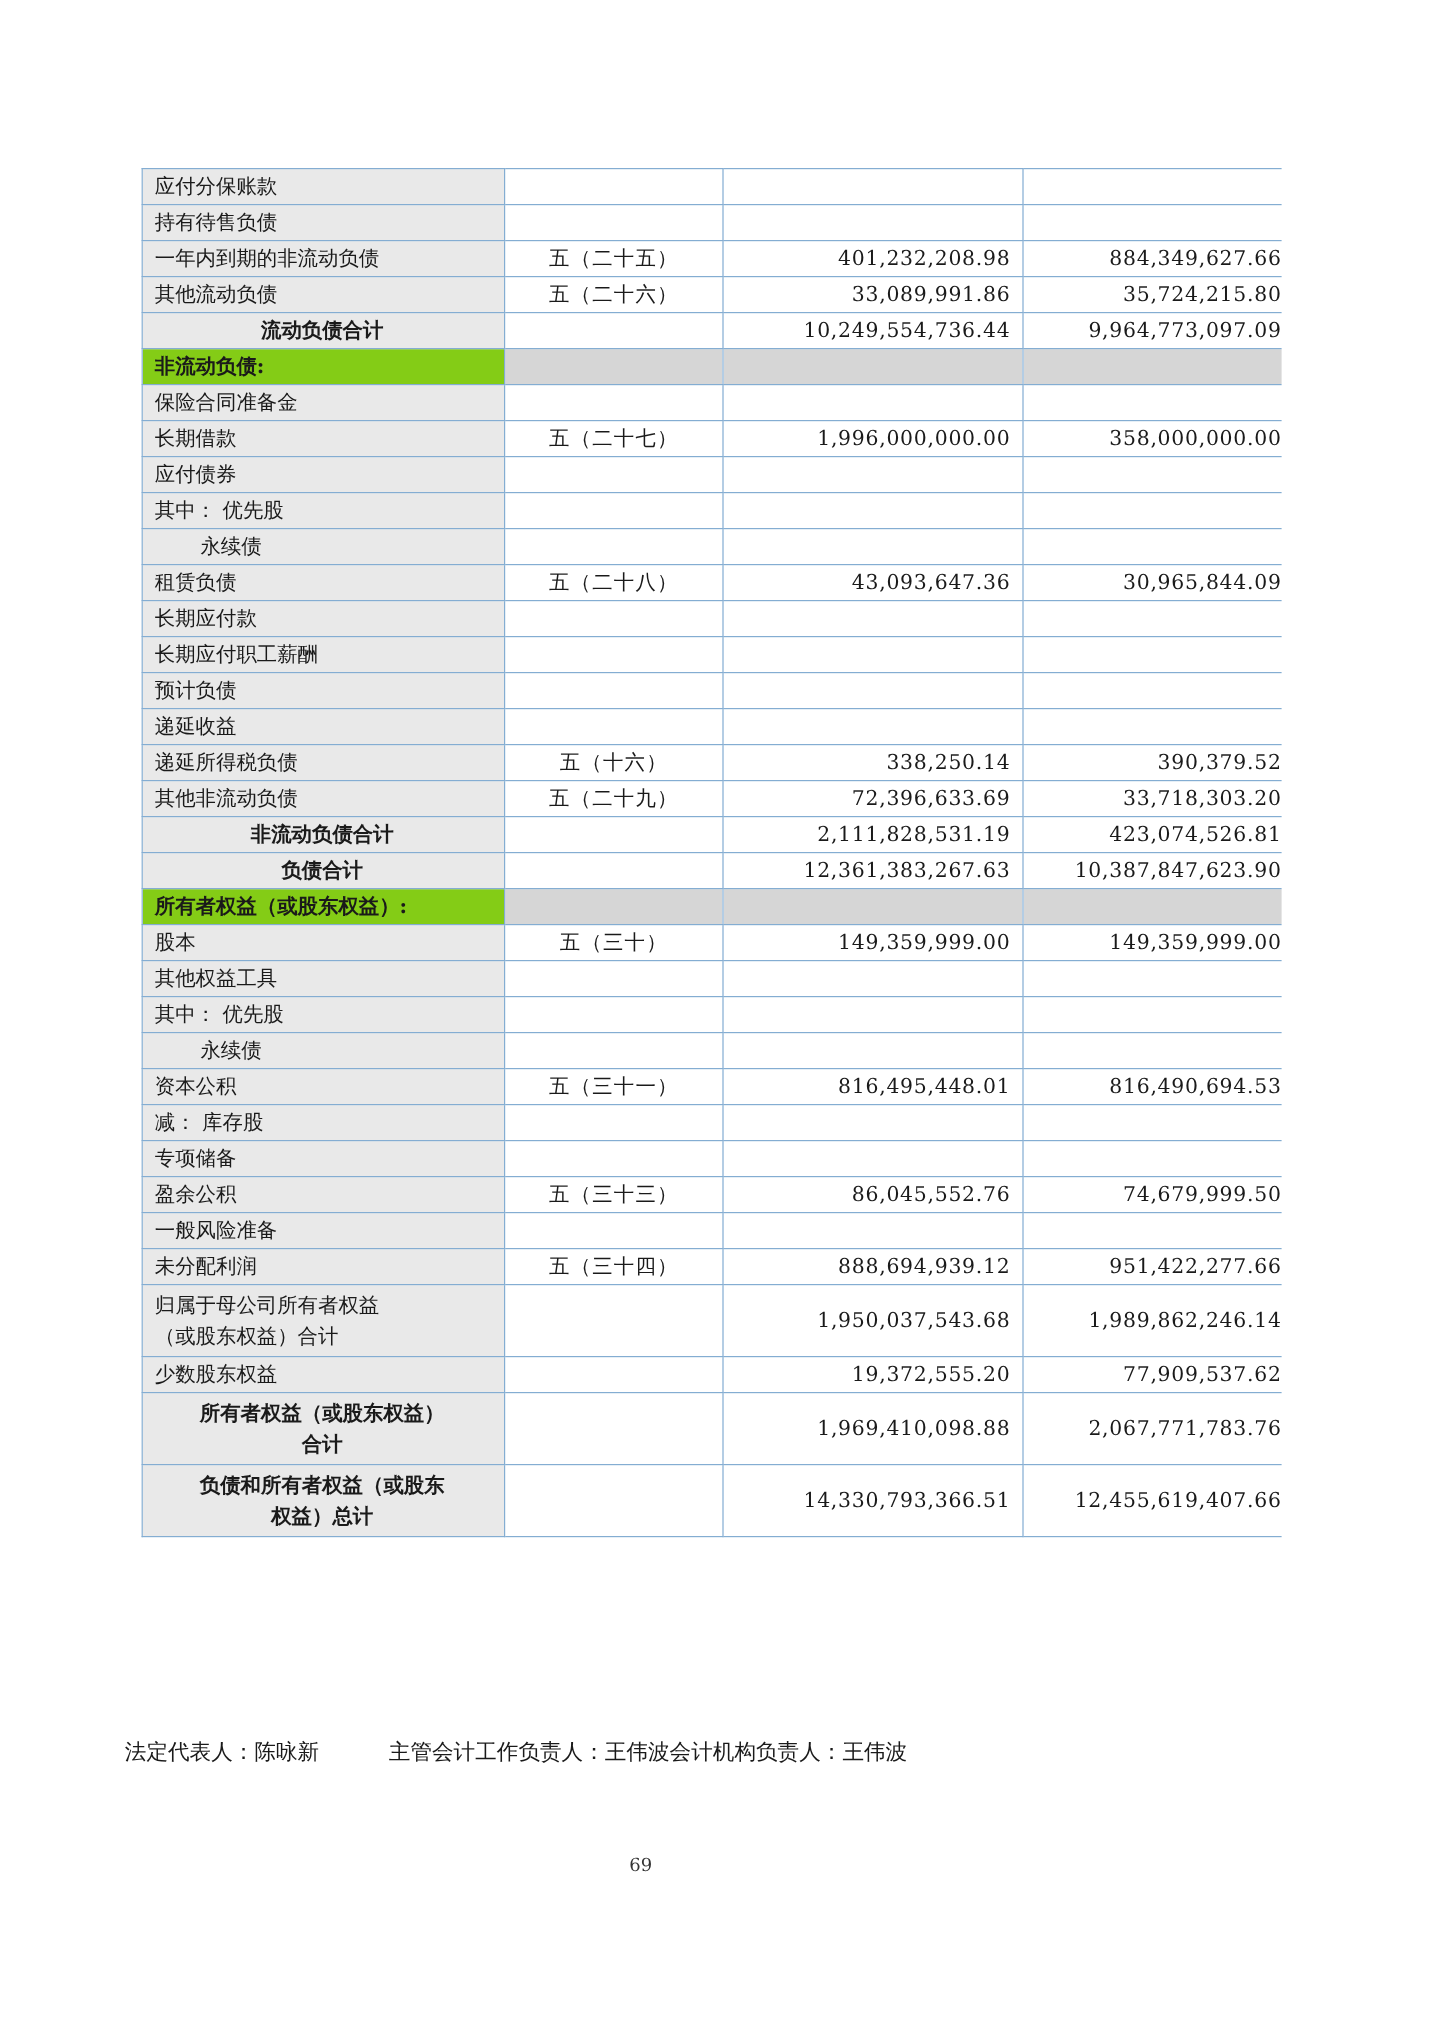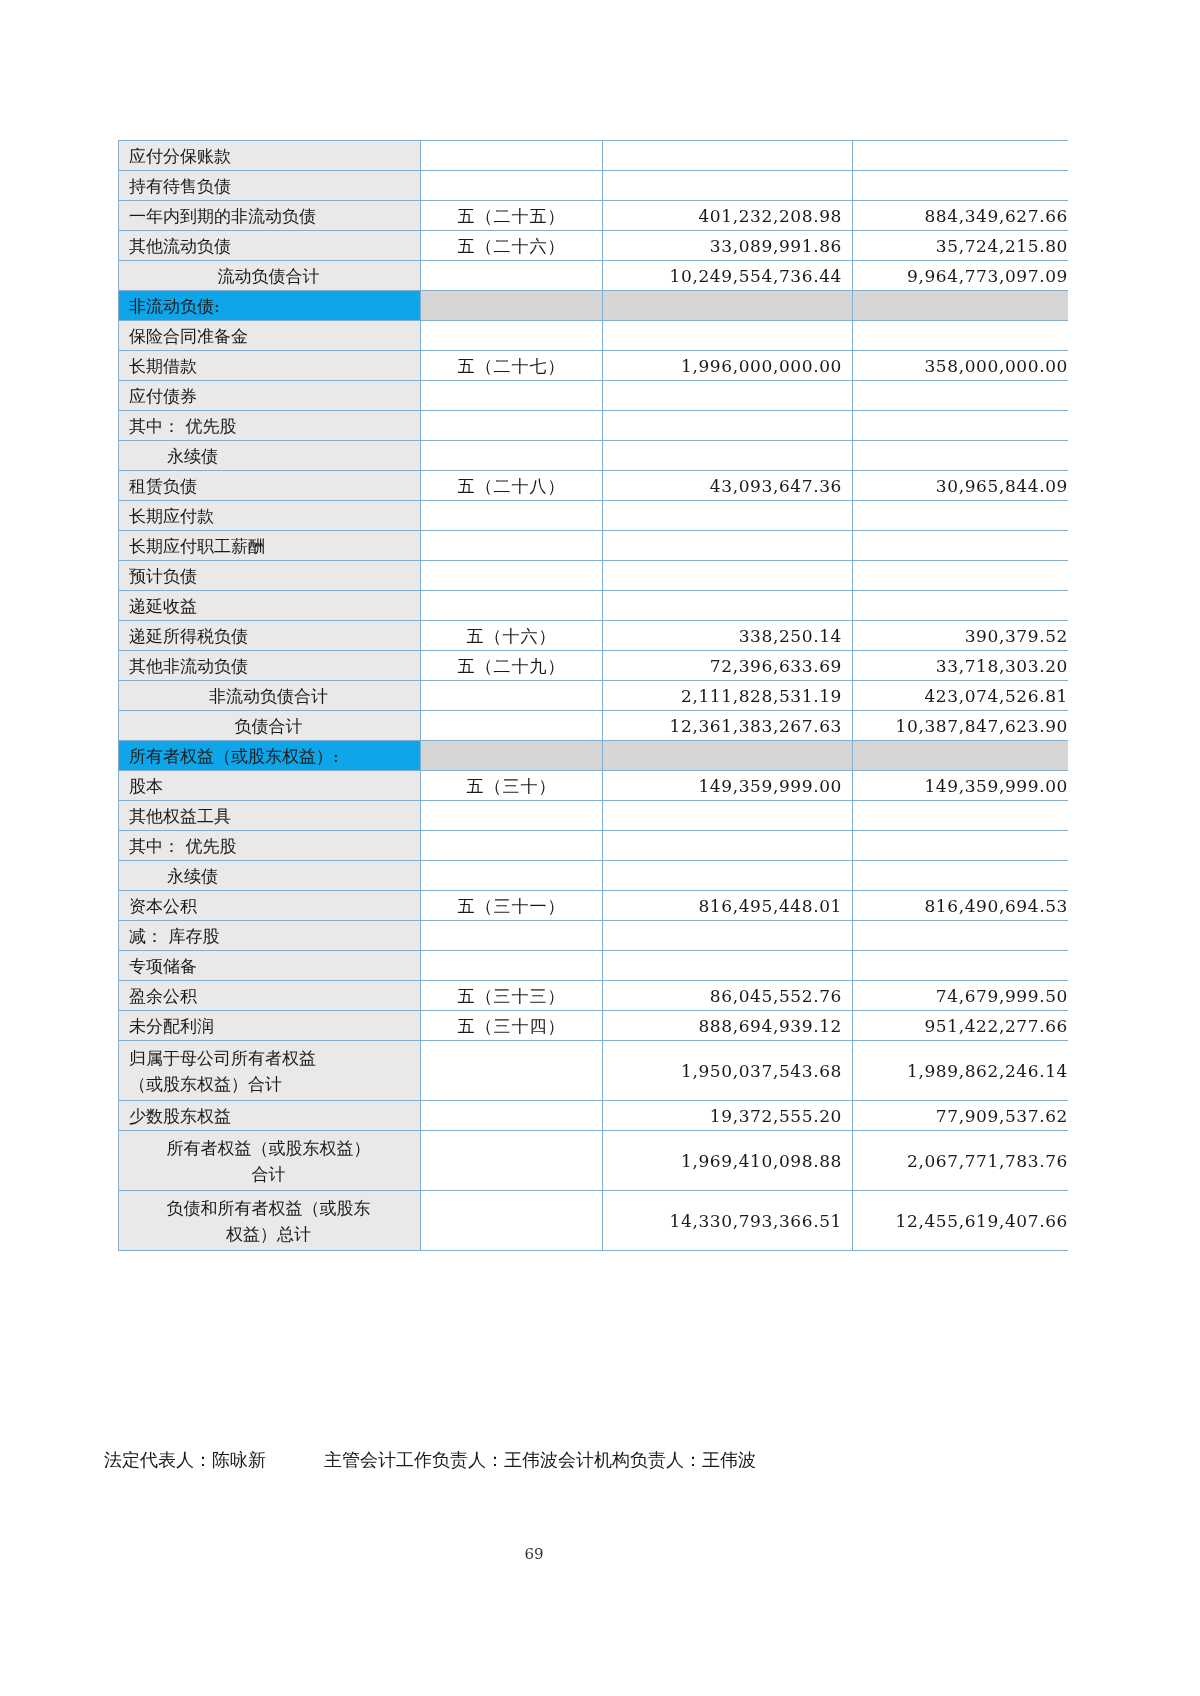--- a/index.html
+++ b/index.html
@@ -48,30 +48,30 @@
     text-align: center;
     letter-spacing: 1px;
   }
   td.num {
     text-align: right;
     font-size: 16.5px;
     letter-spacing: 0.6px;
     white-space: nowrap;
   }
   tr.row-subtotal td.label {
-    font-weight: normal;
+    font-weight: bold;
     text-align: center;
     padding-left: 8px;
   }
   tr.row-section td {
     background: #d6d6d6;
   }
   tr.row-section td.label {
-    font-weight: normal;
-    background: #0ea5e9;
+    font-weight: bold;
+    background: #84cc16;
   }
   tr.row-tall td { height: 60px; line-height: 26px; }
   td.label.indent { padding-left: 48px; }
   .signature-line {
     position: absolute;
     left: 104px;
     top: 1448px;
     font-size: 18px;
     white-space: nowrap;
   }
@@ -267,20 +267,26 @@
       <td class="num"></td>
       <td class="num"></td>
     </tr>
         <tr class="row-item">
       <td class="label">盈余公积</td>
       <td class="note">五（三十三）</td>
       <td class="num">86,045,552.76</td>
       <td class="num">74,679,999.50</td>
     </tr>
         <tr class="row-item">
+      <td class="label">一般风险准备</td>
+      <td class="note"></td>
+      <td class="num"></td>
+      <td class="num"></td>
+    </tr>
+        <tr class="row-item">
       <td class="label">未分配利润</td>
       <td class="note">五（三十四）</td>
       <td class="num">888,694,939.12</td>
       <td class="num">951,422,277.66</td>
     </tr>
         <tr class="row-item row-tall">
       <td class="label">归属于母公司所有者权益
 （或股东权益）合计</td>
       <td class="note"></td>
       <td class="num">1,950,037,543.68</td>

